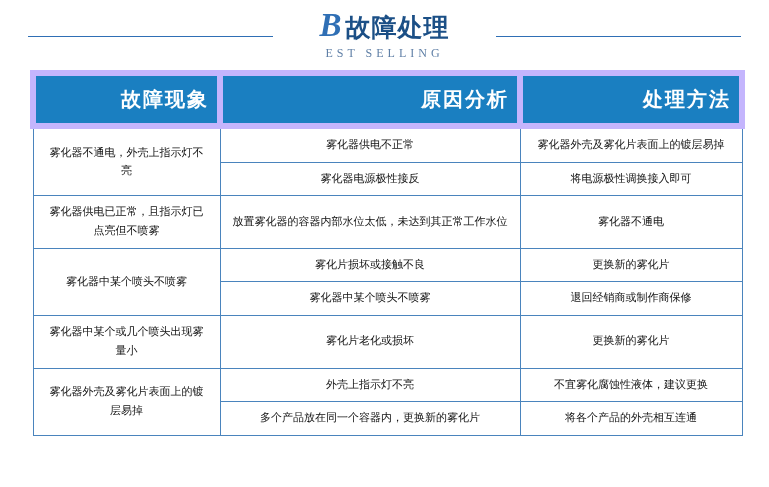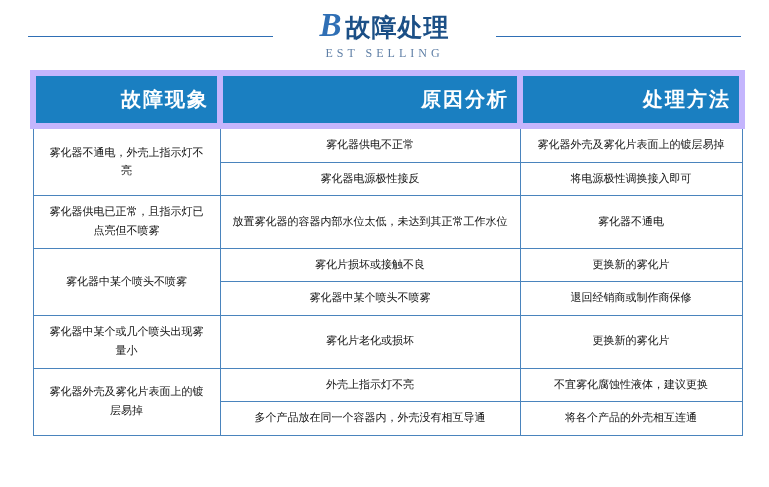--- a/index.html
+++ b/index.html
@@ -180,20 +180,20 @@
             <td class="phenomenon" rowspan="1">雾化器中某个或几个喷头出现雾量小</td>
             <td class="cause">雾化片老化或损坏</td>
             <td class="solution">更换新的雾化片</td>
           </tr>
           <tr>
             <td class="phenomenon" rowspan="2">雾化器外壳及雾化片表面上的镀层易掉</td>
             <td class="cause">外壳上指示灯不亮</td>
             <td class="solution">不宜雾化腐蚀性液体，建议更换</td>
           </tr>
           <tr>
-            <td class="cause">多个产品放在同一个容器内，外壳没有相互导通</td>
+            <td class="cause">多个产品放在同一个容器内，更换新的雾化片</td>
             <td class="solution">将各个产品的外壳相互连通</td>
           </tr>
         </tbody>
     </table>
   </div>
 
 </div>
 
 </body></html>

